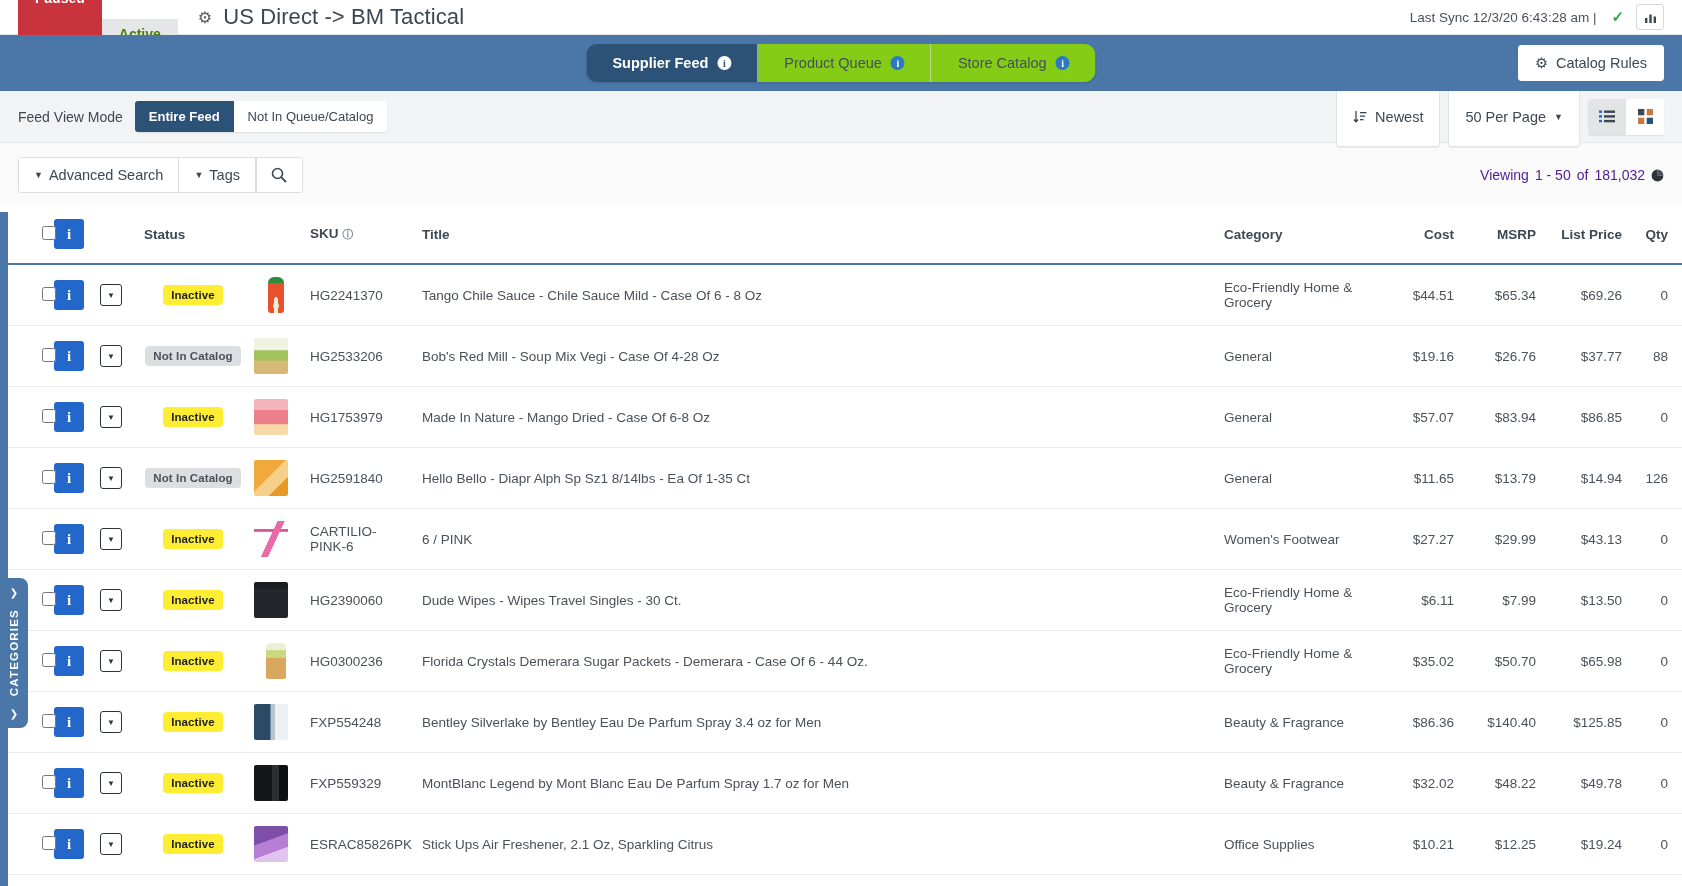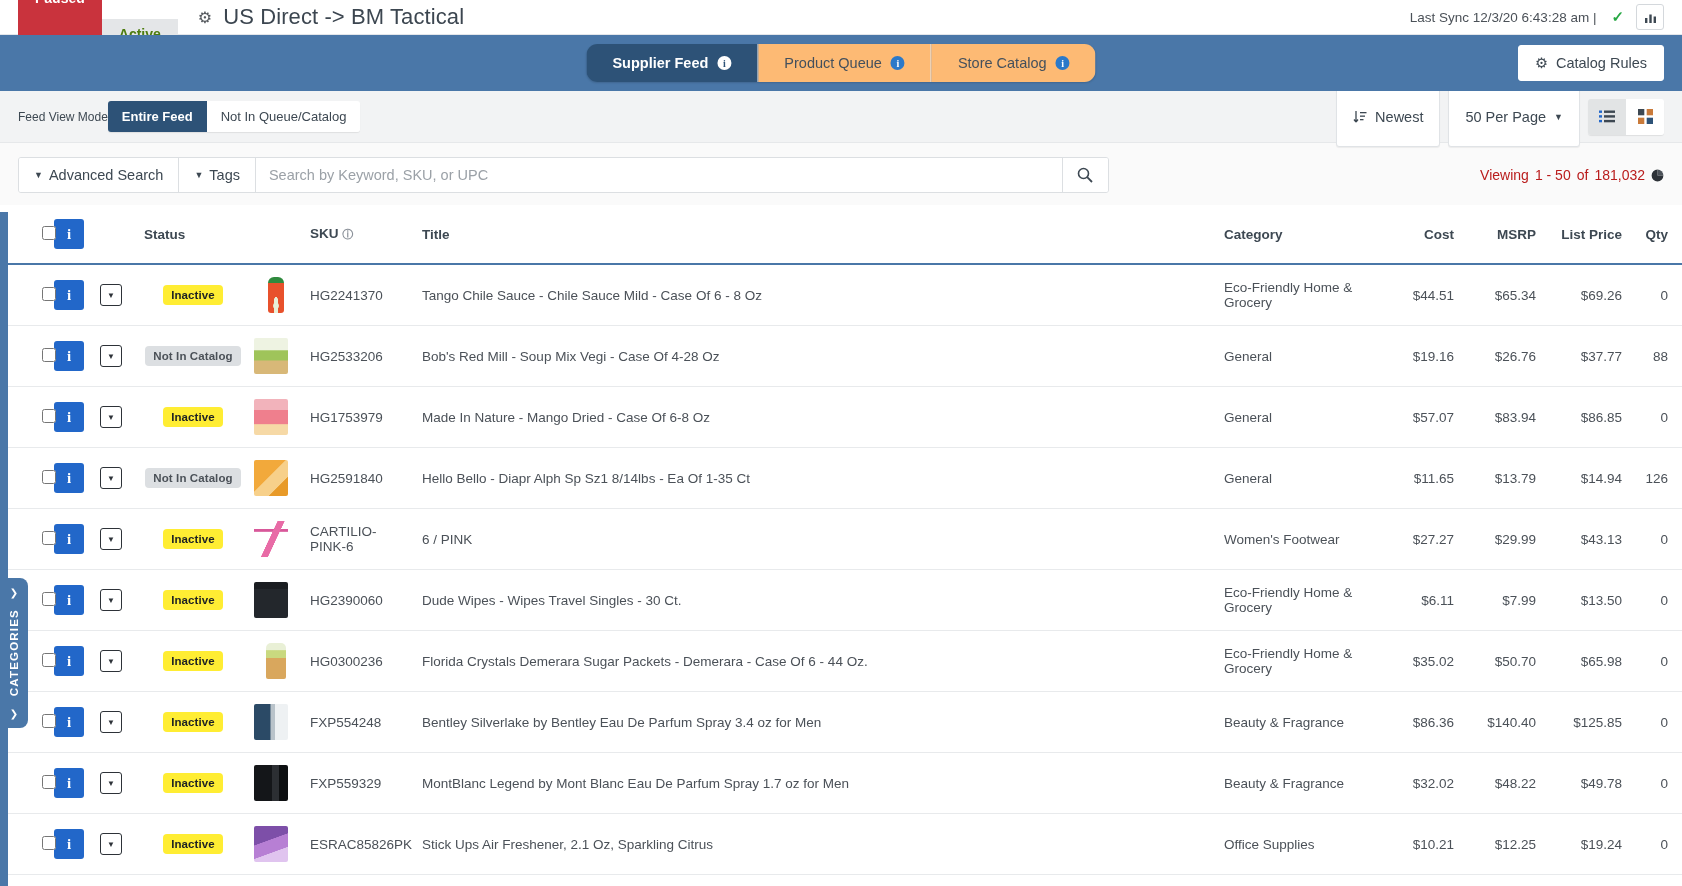--- a/index.html
+++ b/index.html
@@ -61,21 +61,21 @@
     left: 50%;
     transform: translateX(-50%);
     border-radius: 11px;
     overflow: hidden;
     box-shadow: 0 1px 2px rgba(0,0,0,.14);
     text-align: center;
   }
   .tab {
     font-size: 14.5px;
     padding: 11px 26px;
-    background: #fdba74;
+    background: #84cc16;
     color: #44505c;
     display: flex; align-items: center; gap: 9px;
     cursor: pointer;
     border-right: 1px solid #e1e4e7;
     white-space: nowrap;
   }
   .tab:last-child { border-right: none; }
   .tab.active { background: #2d5277; color: #fff; font-weight: 600; }
   .info-dot {
     width: 14px; height: 14px; border-radius: 50%;
@@ -99,21 +99,21 @@
 
   
   .viewmode-bar {
     height: 52px;
     background: #f2f3f4;
     display: flex;
     align-items: center;
     padding: 0 18px;
     border-bottom: 1px solid #e6e8ea;
   }
-  .vm-label { font-size: 12px; color: #3d4852; }
+  .vm-label { font-size: 14px; color: #3d4852; margin-right: 12px; }
   .vm-group { display: flex; border-radius: 3px; overflow: hidden; box-shadow: 0 1px 1px rgba(0,0,0,.08); }
   .vm-btn {
     font-size: 13px; padding: 8px 14px; background: #fff; color: #3d4852;
     cursor: pointer; white-space: nowrap;
   }
   .vm-btn.active { background: #2d5277; color: #fff; font-weight: 600; }
   .vm-right { margin-left: auto; display: flex; align-items: center; gap: 8px; }
   .pill-btn {
     background: #fff; border: 1px solid #e0e3e6; border-radius: 3px;
     font-size: 14.5px; color: #3d4852; padding: 21px 16px;
@@ -148,21 +148,21 @@
     border: none; outline: none; width: 806px;
     font-size: 14.5px; color: #3d4852; padding: 9px 13px;
     font-family: "Liberation Sans", sans-serif;
   }
   .search-input::placeholder { color: #9ba1a7; }
   .search-go {
     width: 46px; background: #fff; border-left: 1px solid #dcdfe2;
     display: flex; align-items: center; justify-content: center; cursor: pointer;
   }
   .viewing {
-    margin-left: auto; font-size: 14px; color: #b91c1c;
+    margin-left: auto; font-size: 14px; color: #4c1d95;
     display: flex; align-items: center; gap: 6px;
   }
   .viewing b { font-weight: 400; text-align: center; }
 
   
   .table-wrap { background: #fff; }
   table { width: 100%; border-collapse: collapse; table-layout: fixed; }
   thead th {
     font-size: 13.5px; font-weight: 700; color: #3d4852;
     padding: 14px 6px 14px 6px; text-align: left;
@@ -352,21 +352,20 @@
 <div class="search-row">
   <div class="search-group">
     <div class="sg-btn">
       <span class="caret">▼</span>
       <span>Advanced Search</span>
     </div>
     <div class="sg-btn">
       <span class="caret">▼</span>
       <span>Tags</span>
     </div>
-    <input class="search-input" type="text" placeholder="Search by Keyword, SKU, or UPC" style="">
     <div class="search-go">
       <svg width="16" height="16" viewBox="0 0 16 16">
         <circle cx="6.5" cy="6.5" r="5" stroke="#3d4852" stroke-width="1.6" fill="none"></circle>
         <line x1="10.2" y1="10.2" x2="15" y2="15" stroke="#3d4852" stroke-width="1.8"></line>
       </svg>
     </div>
   </div>
   <div class="viewing">
     <span>Viewing</span>
     <b>1 - 50</b>

